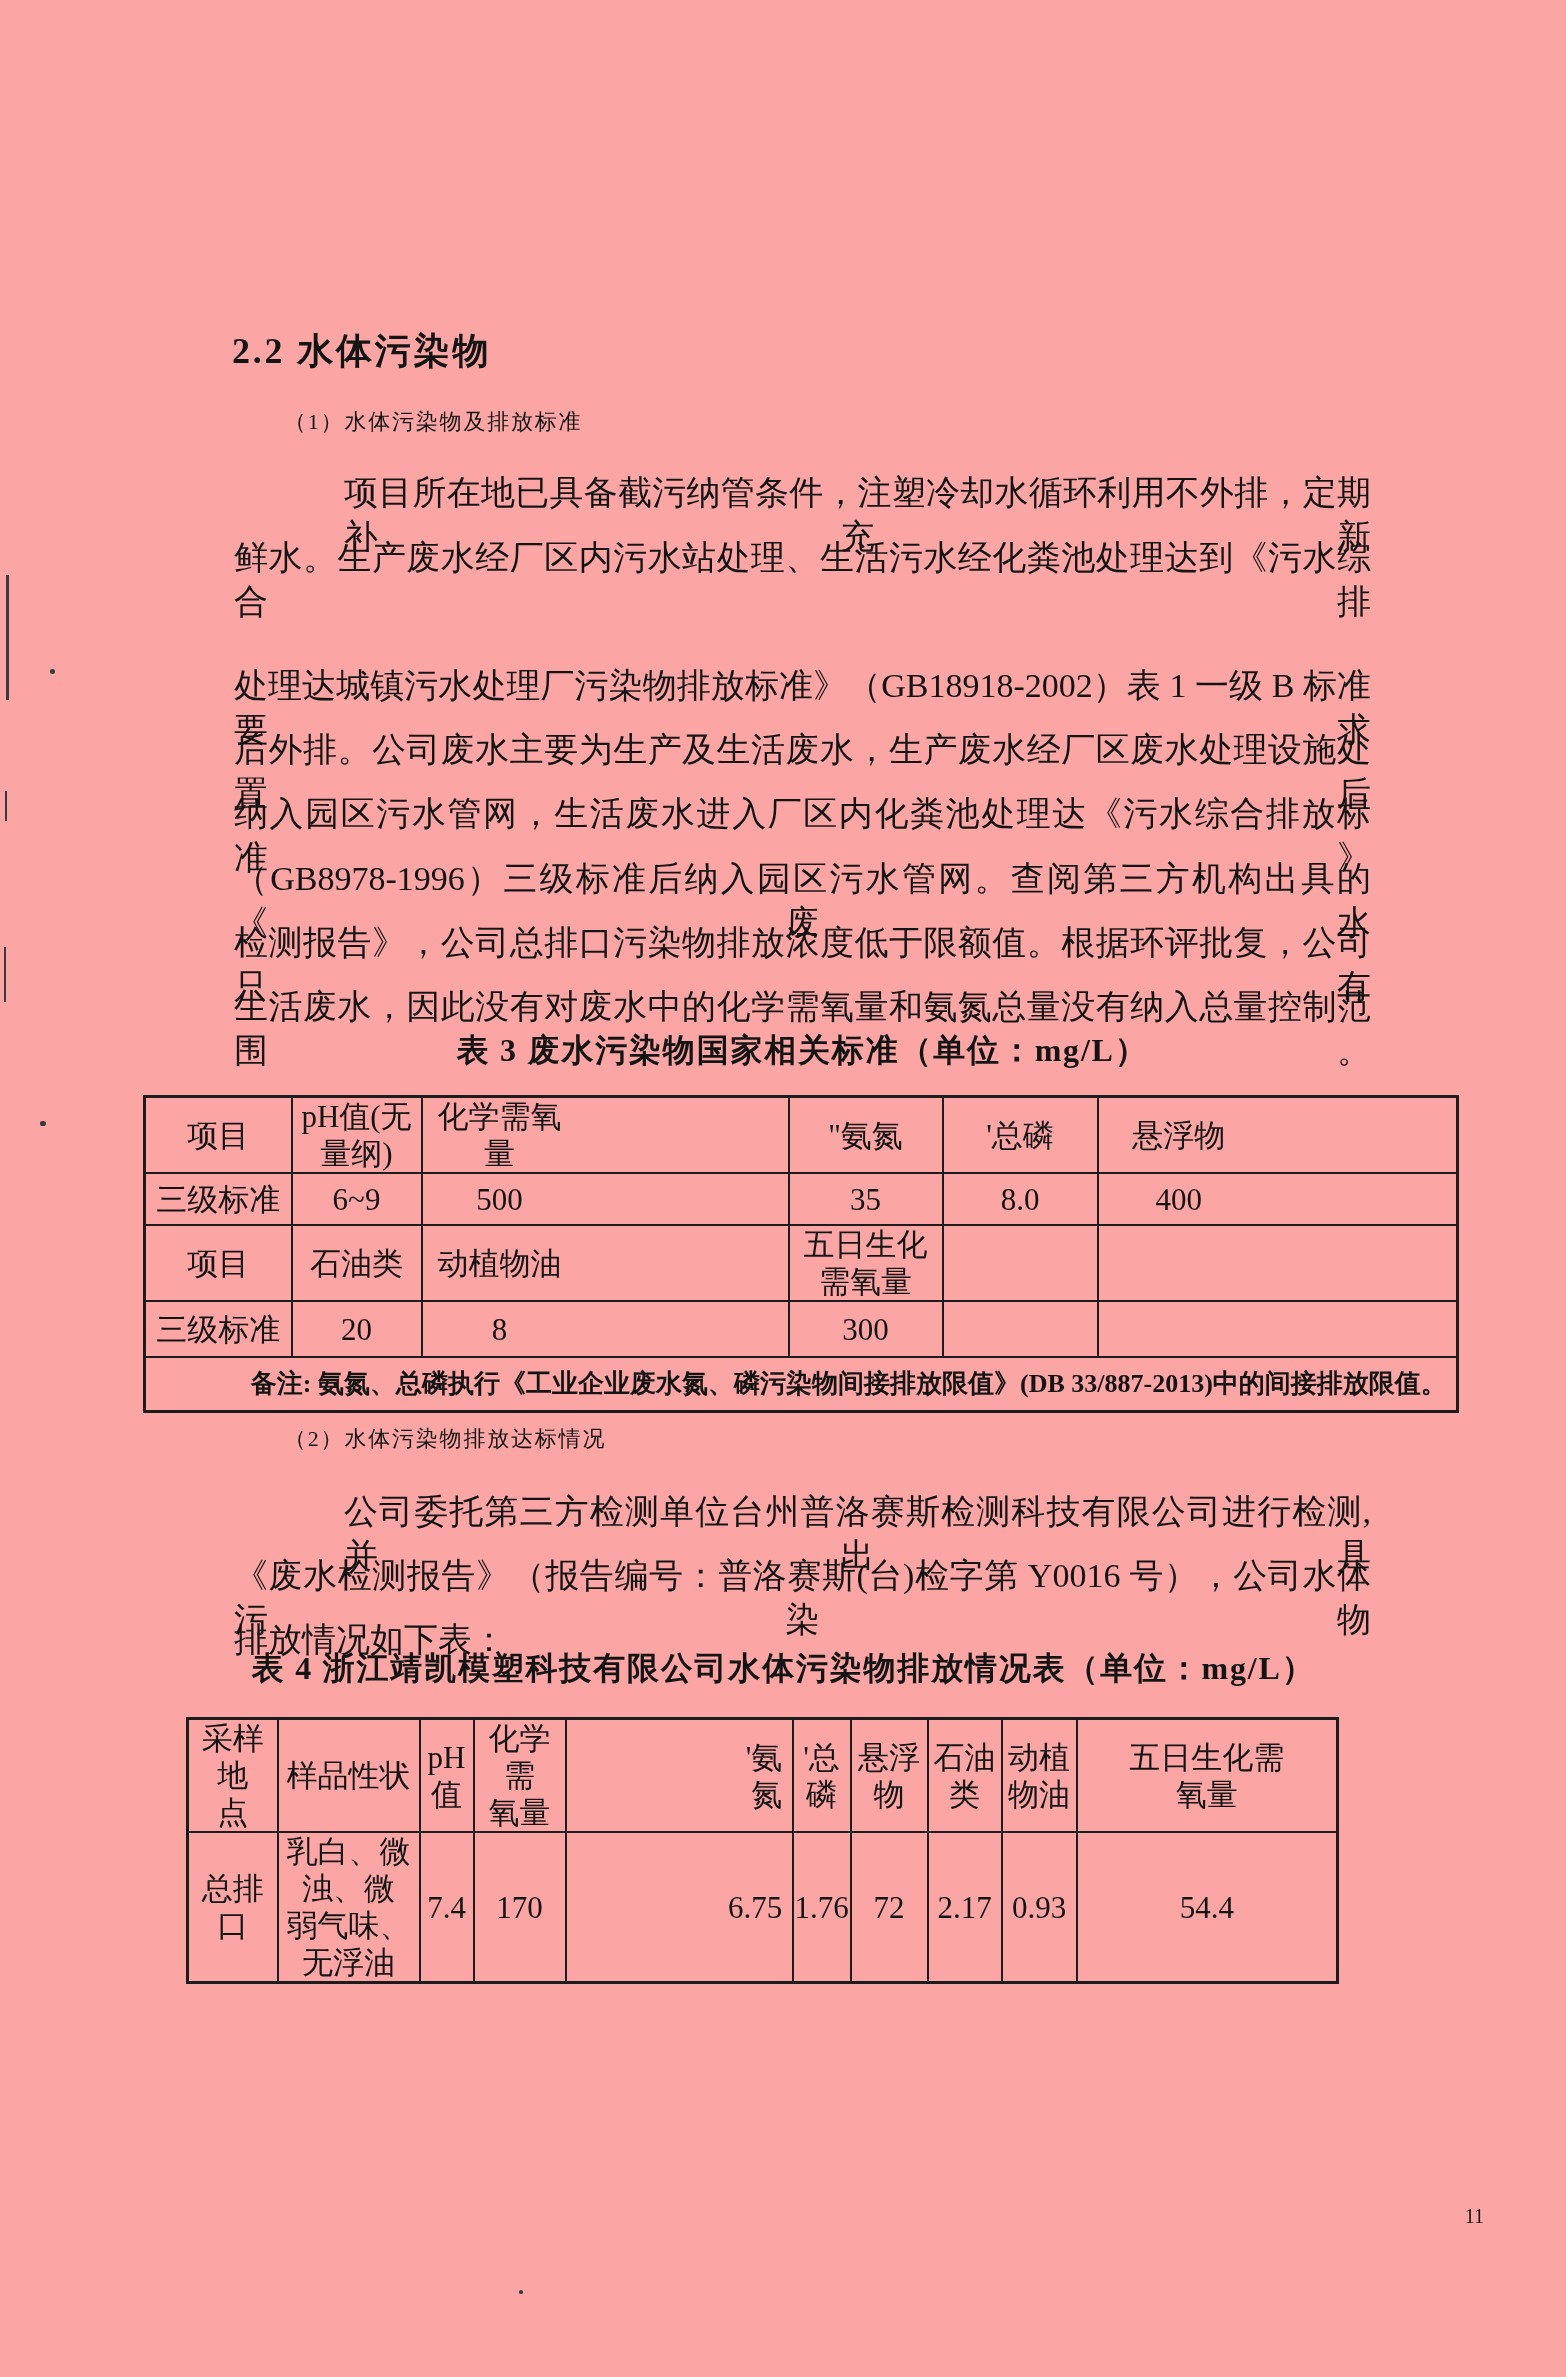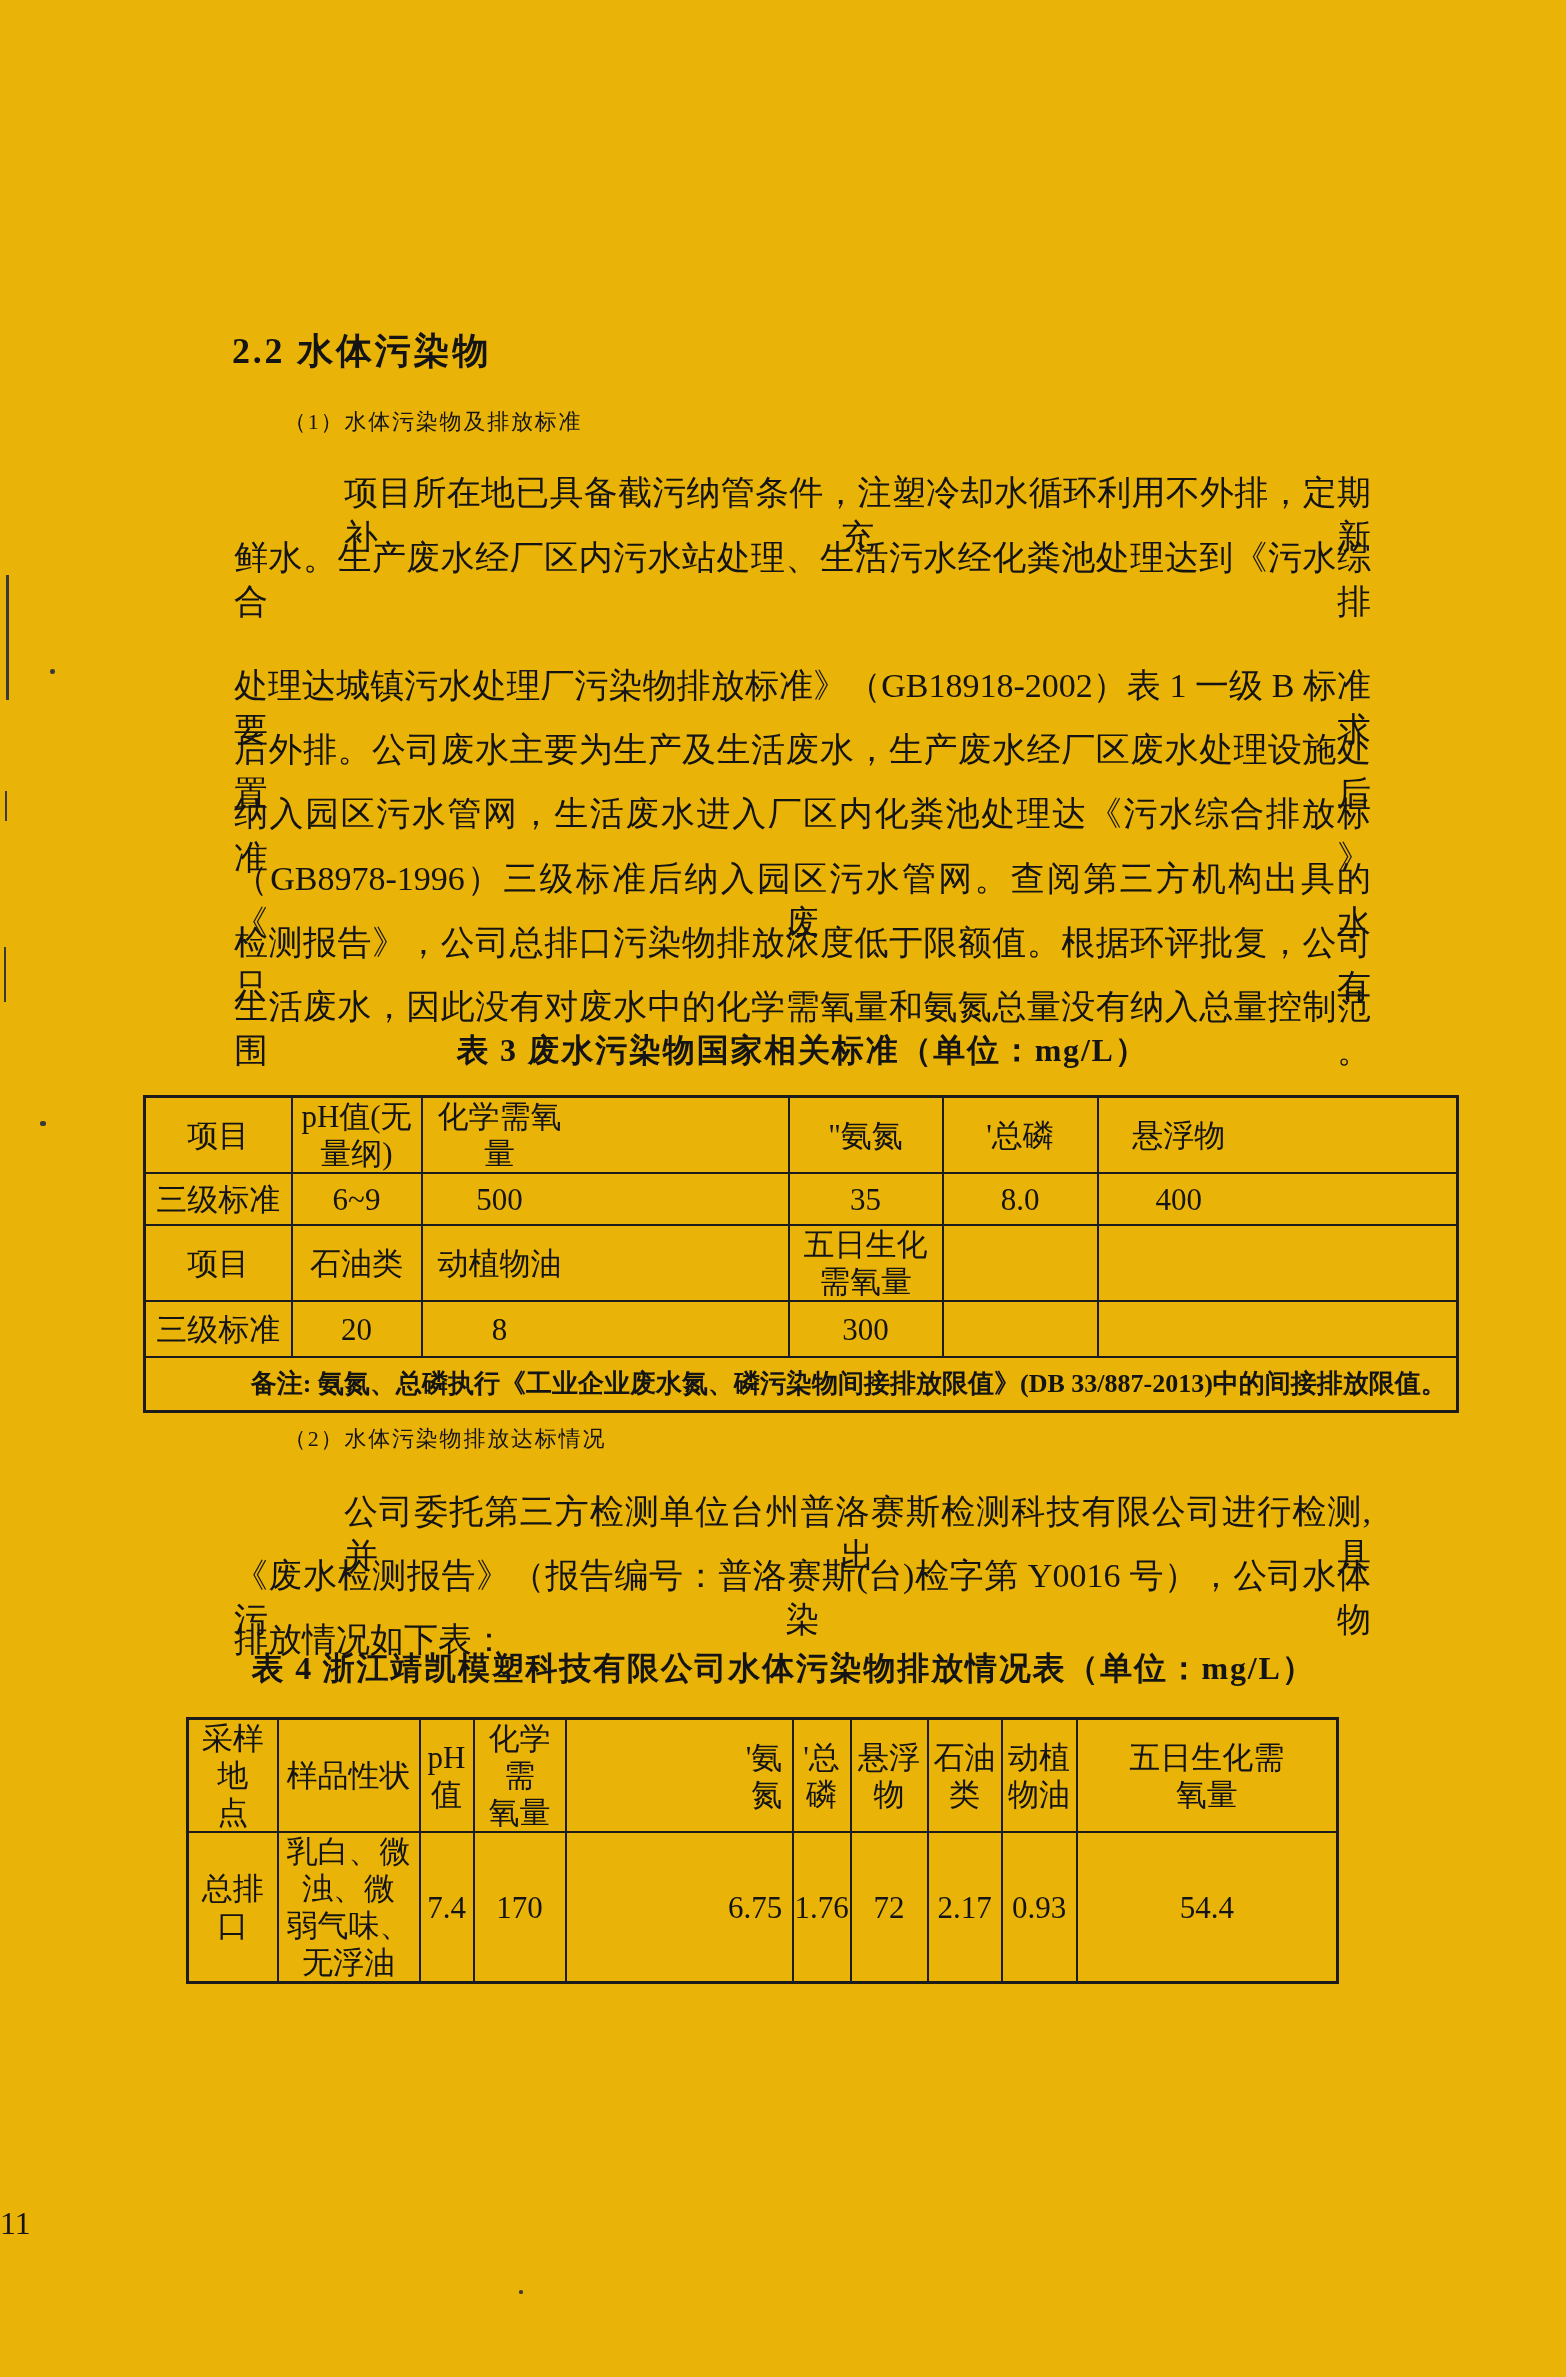--- a/index.html
+++ b/index.html
@@ -1,20 +1,20 @@
 <!DOCTYPE html>
 <html style="font-size:14.7px"><head>
 <meta charset="utf-8">
 <style>
   html,body { margin:0; padding:0; background:#9a9a9a; }
   .page {
     position:relative;
     width:1567px; height:2377px;
     margin:0 auto;
-    background:#eab308;
+    background:#fca5a5;
     color:#141414;
     font-family:"Liberation Serif","DejaVu Serif",serif;
     overflow:hidden;
     text-decoration:underline;
   }
   .abs { position:absolute; }
   .h-main {
     left:232px; top:327px;
     font-size:36px; font-weight:bold; letter-spacing:2.8px;
     white-space:nowrap;
@@ -45,21 +45,21 @@
   .t3 { border:3.7px solid #1c1c1c; }
   .t3 td.padr230 { padding-right:211px;margin-left:10px; }
   .t3 td.padr215 { padding-right:197px; }
   .t3 td.note-cell {
     text-align:right; font-size:26px; font-weight:bold;
     padding:3.7px 9.2px; letter-spacing:0;
   }
   .t4 { border:3.7px solid #1c1c1c; }
   .t4 td { font-size:30px; line-height:39px; white-space:pre-line; }
   .t4 td.cellright { text-align:right; padding-right:9.2px; }
-  .pagenum { left:0; top:2205px; width:1484px; text-align:left; font-size:32px; }
+  .pagenum { left:0; top:2205px; width:1484px; text-align:right; font-size:20px; }
   
   .art { background:#3a3a3a; }
   .art-v1 { left:6.4px;  top:575px;  width:2.8px; height:125px; }
   .art-v2 { left:4.6px;  top:791px;  width:2.8px; height:30px; }
   .art-v3 { left:3.7px;  top:947px; width:2.8px; height:55px; }
   .art-d1 { left:50px; top:669px;  width:4.6px; height:4.6px; border-radius:50%; }
   .art-d2 { left:40px; top:1121px; width:5.5px; height:4.6px; border-radius:50%; }
   .art-d3 { left:519px;top:2290px; width:3.7px; height:3.7px; border-radius:50%; }
 </style>
 </head>

